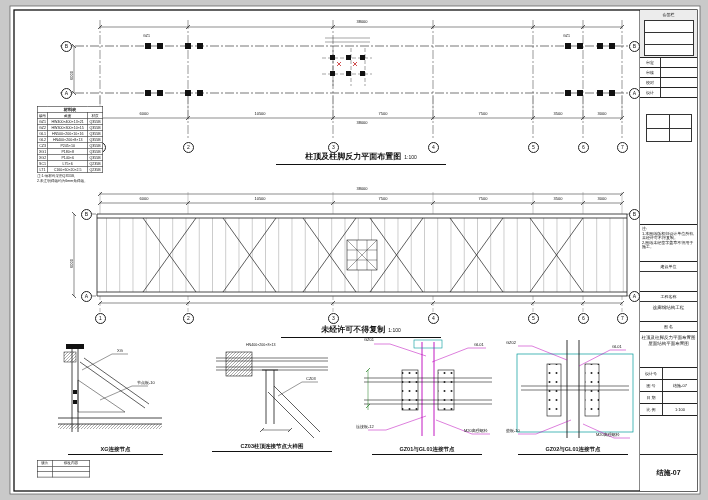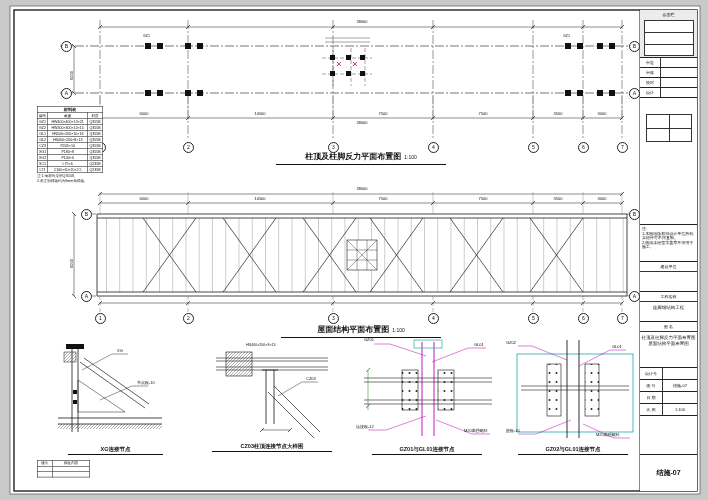--- a/index.html
+++ b/index.html
@@ -218,21 +218,21 @@
   <div class="t dimt rot" style="left:70px;top:80px">6000</div>
   <div class="t dimt rot" style="left:70px;top:268px">6000</div>
 
   <div class="t mark" style="left:143px;top:35px">GZ1</div>
   <div class="t mark" style="left:563px;top:35px">GZ1</div>
 
   <div class="ptitle" style="left:276px;top:151px;width:170px">
     <span>柱顶及柱脚反力平面布置图</span><span class="scale">1:100</span>
   </div>
   <div class="ptitle" style="left:281px;top:324px;width:160px">
-    <span>屋面结构平面布置图</span><span class="scale">1:100</span>
+    <span>未经许可不得复制</span><span class="scale">1:100</span>
   </div>
 
   <div class="mat-wrap">
     <table class="mat">
       <tbody>
           <tr>
             <td class="ttl" colspan="3">材料表</td>
           </tr>
       <tr>
         <td>编号</td>

